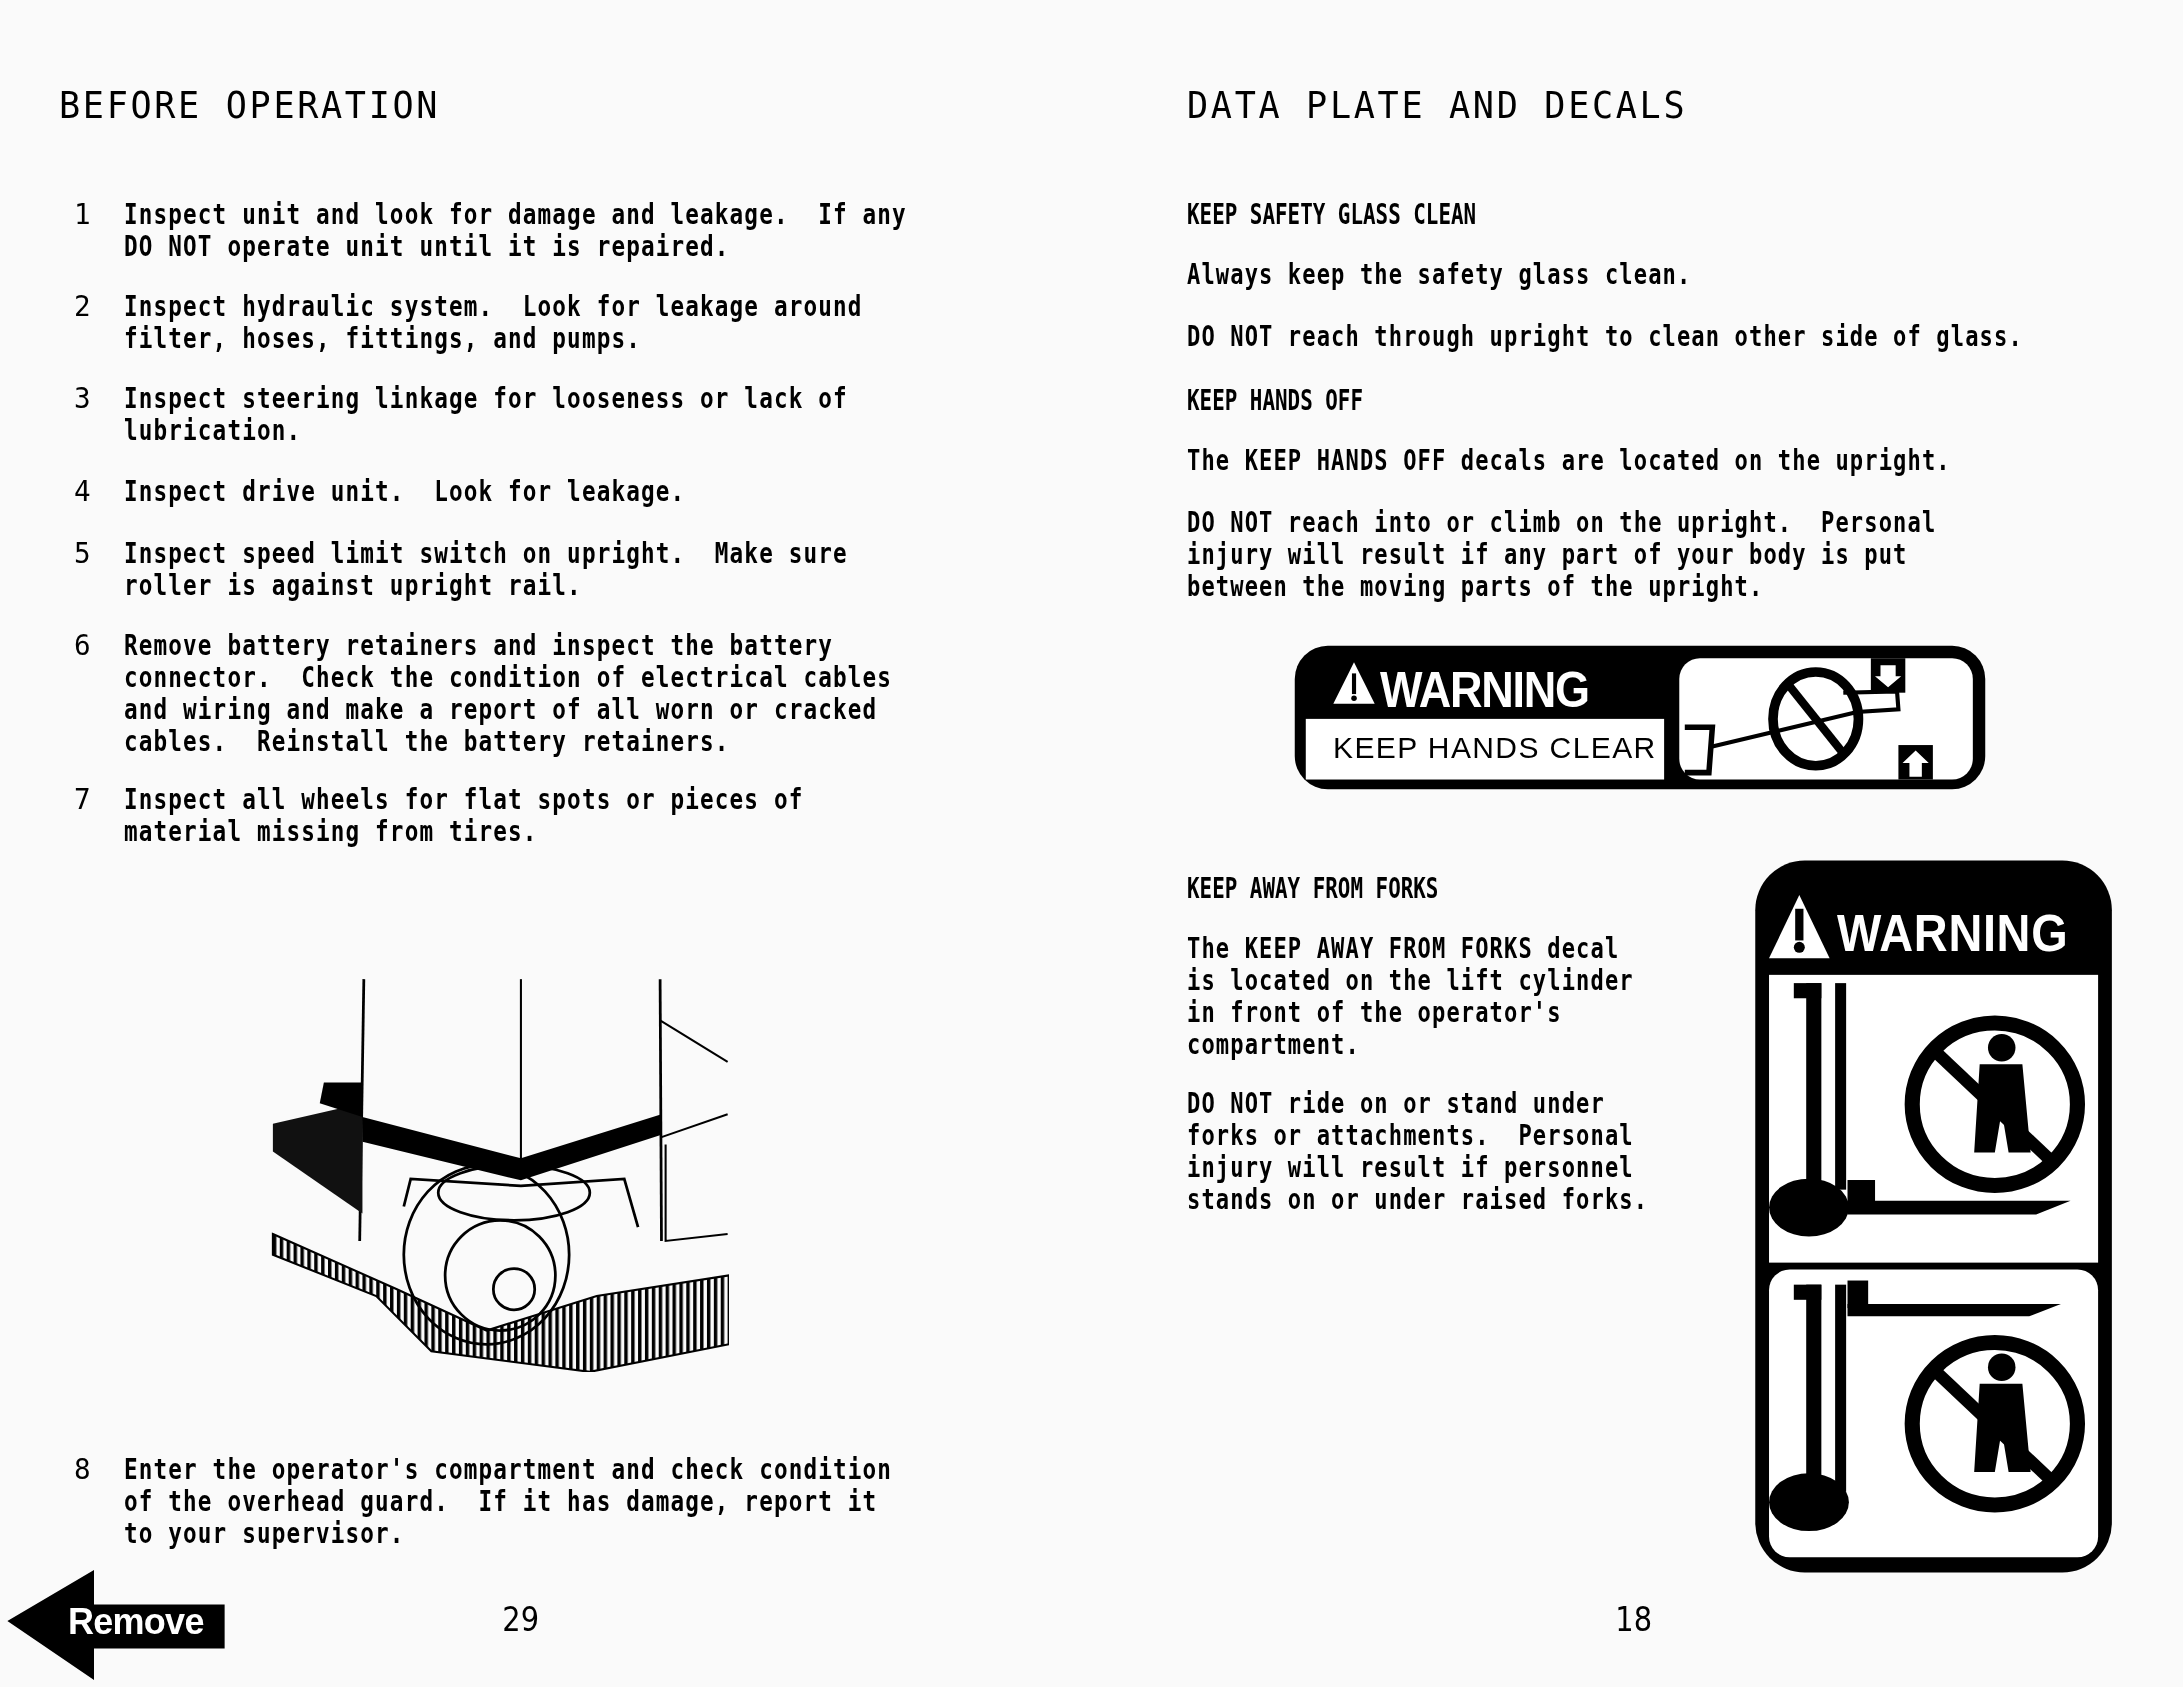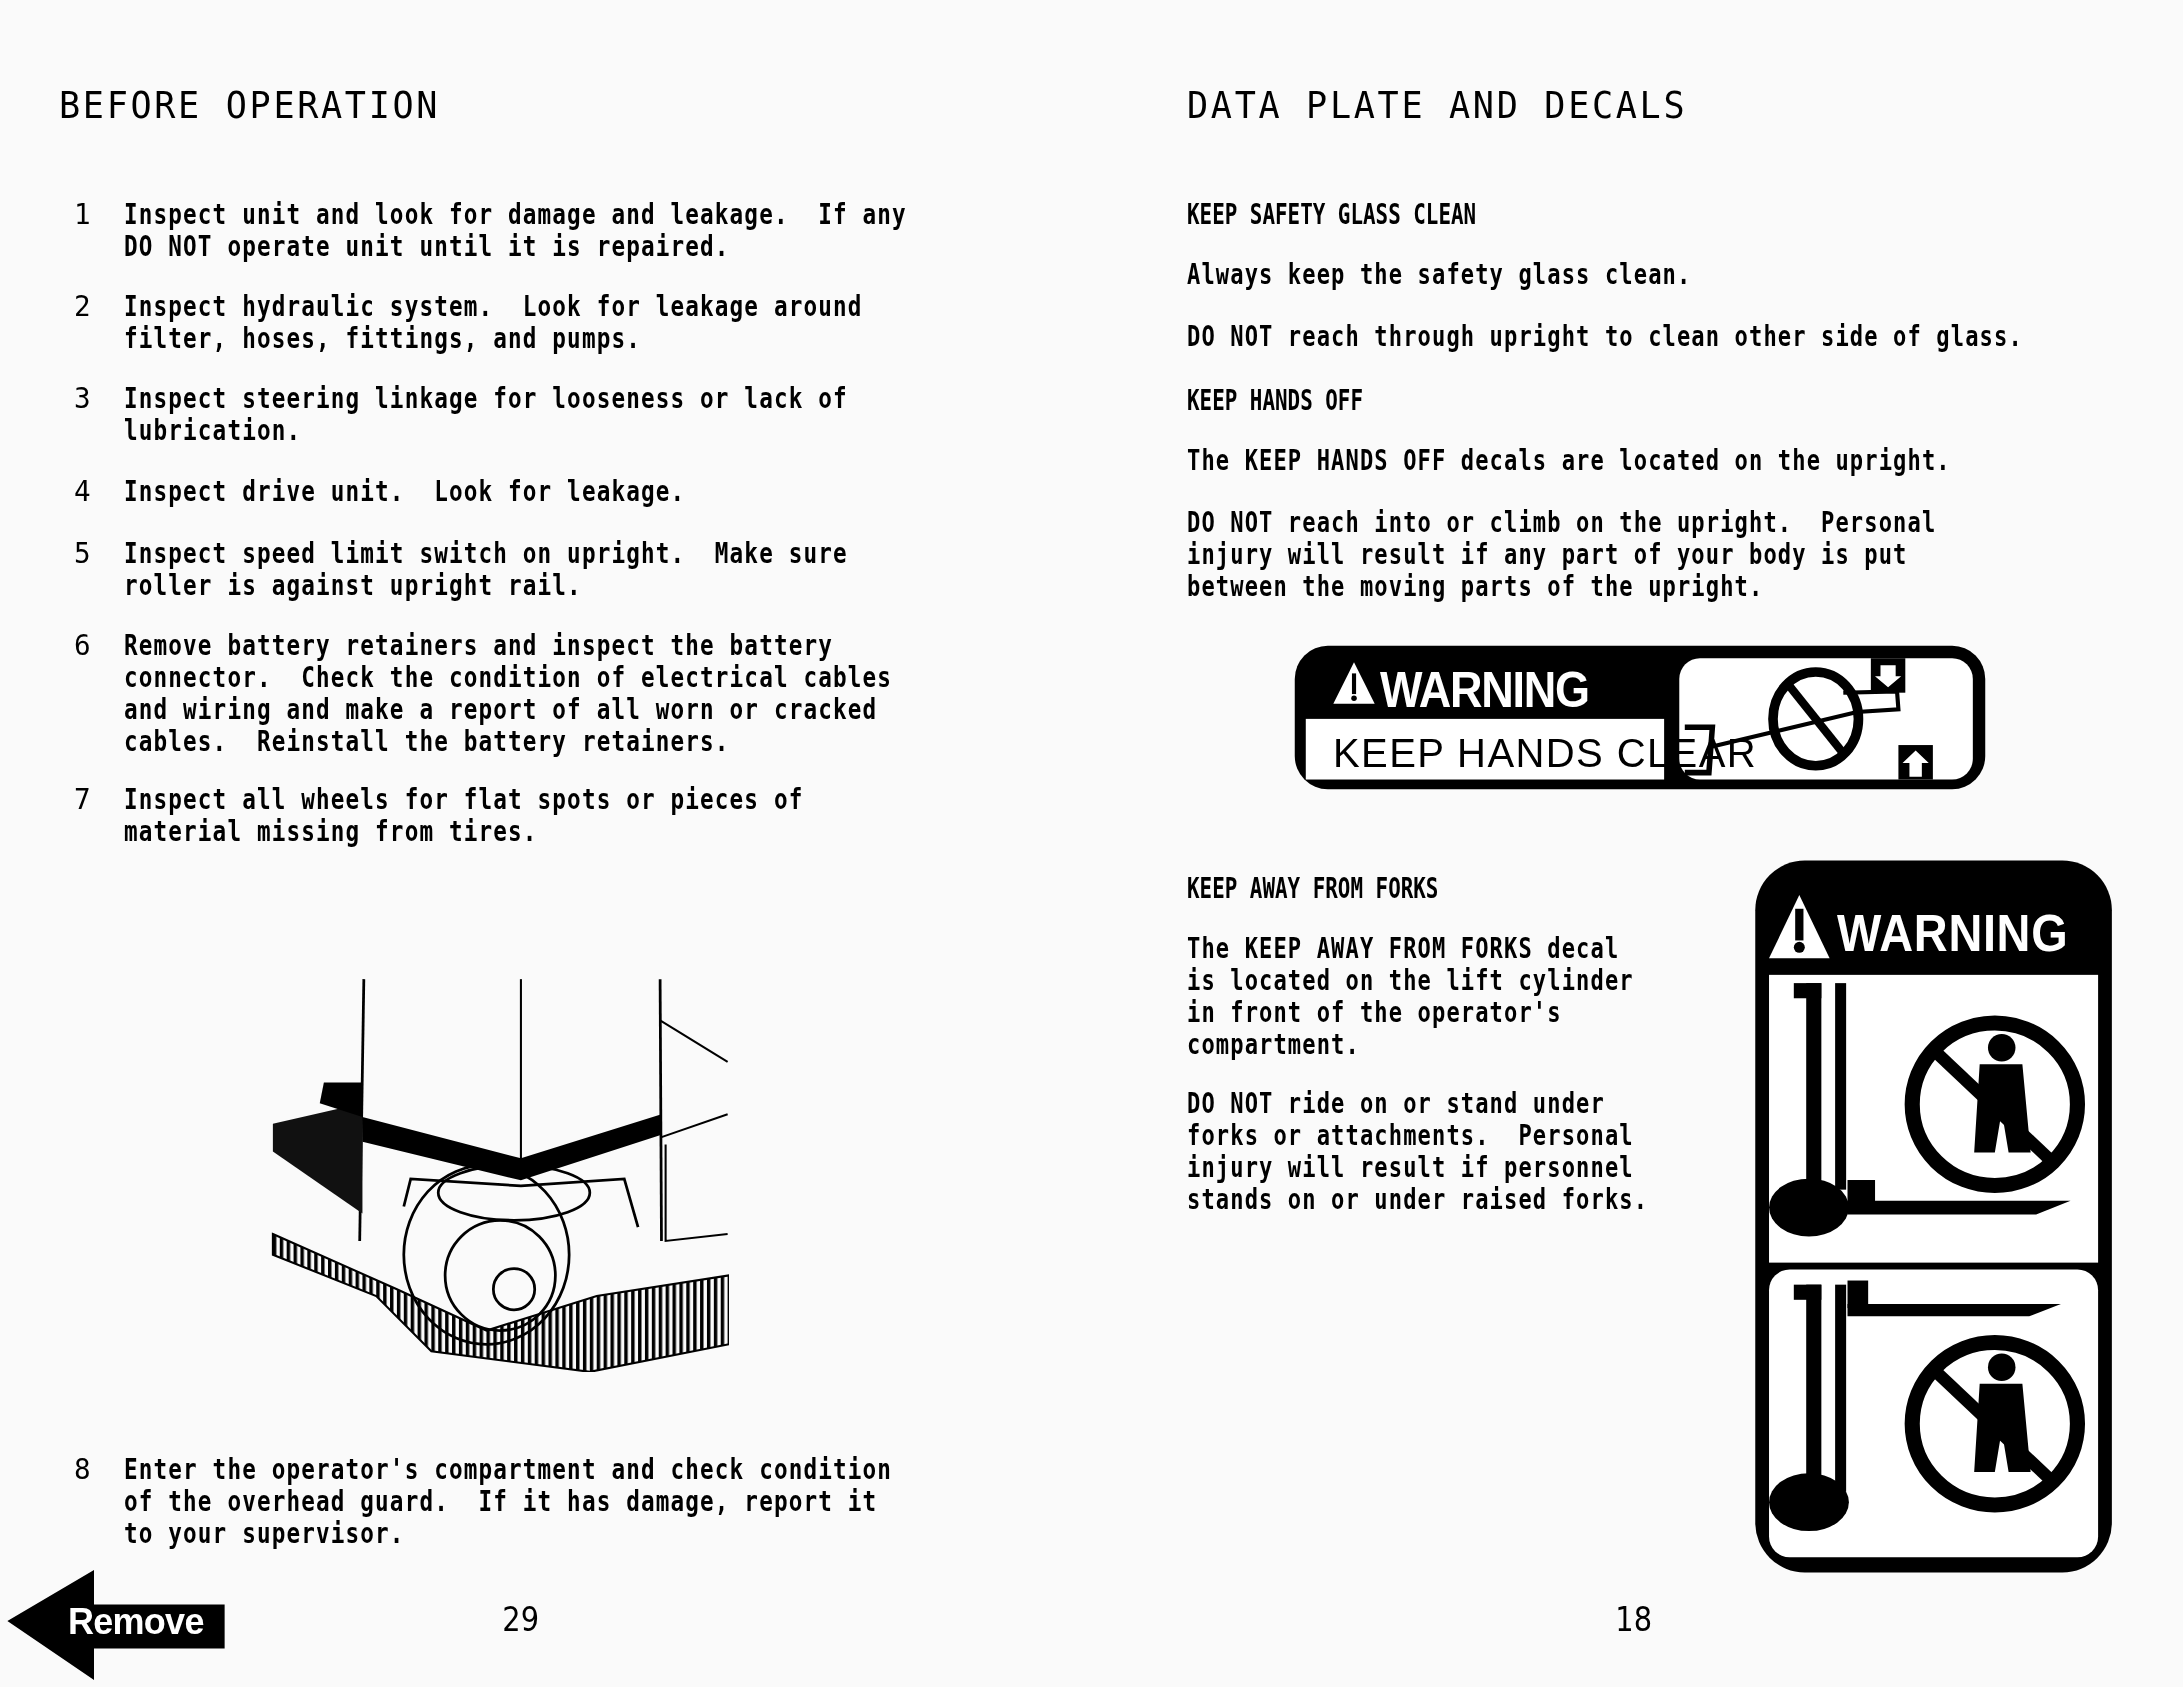--- a/index.html
+++ b/index.html
@@ -25,21 +25,21 @@
   .return-label {
     position:absolute; left:61px; top:31px; color:#fff; font-family:"Liberation Sans", sans-serif;
     font-weight:bold; font-size:36px; letter-spacing:-0.7px;
   }
   .decal1 { position:absolute; left:200px; top:636px; width:696px; height:149px; }
   .decal1-warn {
     position:absolute; left:88px; top:18px; color:#fff; font-family:"Liberation Sans", sans-serif;
     font-size:50px; font-weight:bold; letter-spacing:-1.4px; transform:scaleX(0.9); transform-origin:left top;
   }
   .decal1-sub {
-    position:absolute; left:41px; top:88px; font-family:"Liberation Sans", sans-serif; font-size:40px;
+    position:absolute; left:41px; top:88px; font-family:"Liberation Sans", sans-serif; font-size:30px;
     letter-spacing:1.4px;
   }
   .decal2 { position:absolute; left:655px; top:849px; width:369px; height:721px; }
   .decal2-warn {
     position:absolute; left:90px; top:48px; color:#fff; font-family:"Liberation Sans", sans-serif;
     font-size:51px; font-weight:bold; letter-spacing:0.7px; transform:scaleX(0.92); transform-origin:left top;
   }
   .illus { position:absolute; left:266px; top:972px; width:463px; height:393px; }
 </style>
 </head>

